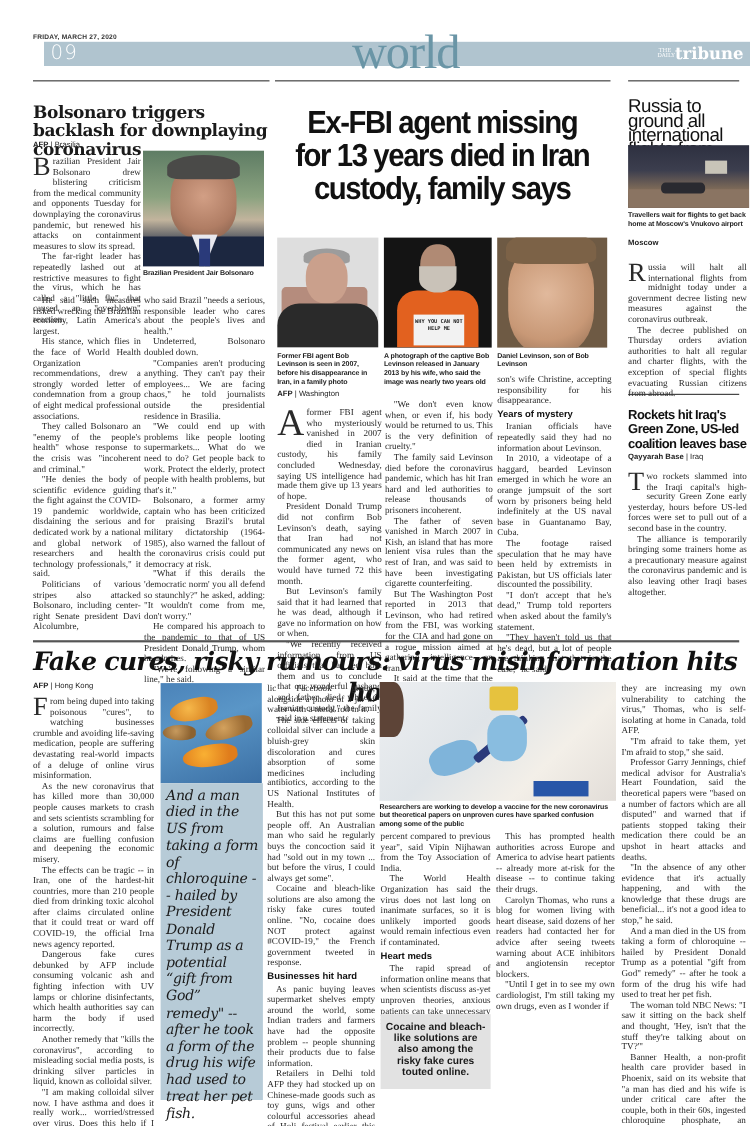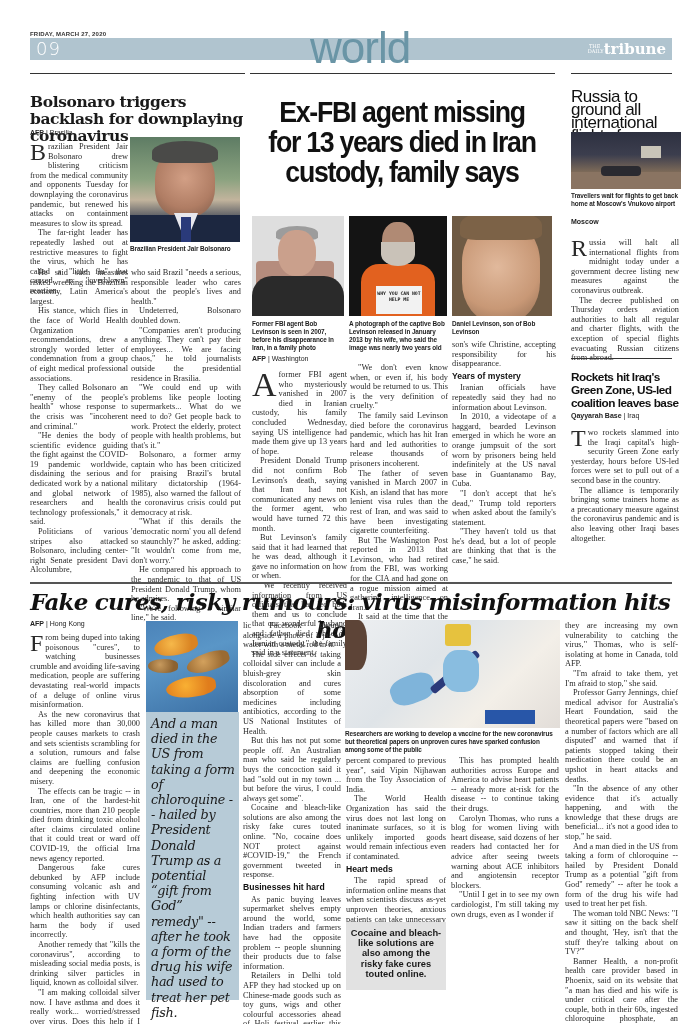--- a/index.html
+++ b/index.html
@@ -1,22 +1,22 @@
 <!DOCTYPE html>
 <html><head>
 <meta charset="utf-8">
 <style>
   * { box-sizing: border-box; margin: 0; padding: 0; }
   html, body { width: 682px; height: 1024px; background: #ffffff; overflow: hidden; }
   body { position: relative; font-family: "DejaVu Serif", serif; color: #222; }
 
   .dateline { position: absolute; left: 30px; top: 31px; font-family: "Liberation Sans", sans-serif; font-size: 6px; font-weight: bold; color: #333; letter-spacing: 0.2px; }
-  .masthead { position: absolute; left: 30px; top: 38px; width: 642px; height: 22px; background: #b0c4cf; }
+  .masthead { position: absolute; left: 40px; top: 38px; width: 642px; height: 22px; background: #b0c4cf; }
   .pagenum { position: absolute; left: 6px; top: 0; font-family: "DejaVu Sans", sans-serif; font-size: 18px; font-weight: 200; color: #fff; line-height: 22px; letter-spacing: 1px; }
-  .section { position: absolute; left: 280px; top: -10px; font-family: Liberation Sans, sans-serif; font-size: 44px; color: #6a95a6; background: transparent; line-height: 40px; letter-spacing: -1px; font-weight: 300; }
+  .section { position: absolute; left: 280px; top: -10px; font-family: Liberation Serif, serif; font-size: 44px; color: #6a95a6; background: transparent; line-height: 40px; letter-spacing: -1px; font-weight: 300; }
   .brand { position: absolute; right: 6px; top: 2px; display: flex; align-items: center; gap: 2px; }
   .brand-small { font-family: "DejaVu Serif", serif; font-size: 5px; color: #fff; line-height: 5px; width: 14px; text-align: center; }
   .brand-name { font-family: "DejaVu Serif", serif; font-size: 15px; font-weight: bold; color: #fff; line-height: 18px; }
   .rule { position: absolute; height: 1px; background: #333; }
 
   .col-text { font-family: "Liberation Serif", serif; font-size: 8.3px; line-height: 9.6px; text-align: justify; color: #2a2a2a; }
   .col-text p { text-indent: 8px; }
   .col-text p.first { text-indent: 0; }
   .dropcap { float: left; font-size: 24px; line-height: 19px; margin-right: 2px; margin-top: 1px; font-family: "Liberation Serif", serif; }
   .byline { font-family: "Liberation Sans", sans-serif; font-size: 7px; color: #222; }
@@ -167,20 +167,21 @@
   <p>The family said Levinson died before the coronavirus pandemic, which has hit Iran hard and led authorities to release thousands of prisoners incoherent.</p>
   <p>The father of seven vanished in March 2007 in Kish, an island that has more lenient visa rules than the rest of Iran, and was said to have been investigating cigarette counterfeiting.</p>
   <p>But The Washington Post reported in 2013 that Levinson, who had retired from the FBI, was working for the CIA and had gone on a rogue mission aimed at gathering intelligence on Iran.</p>
   <p>It said at the time that the CIA paid $2.5 million to Levin-</p>
 </div>
 <div class="abs col-text" style="left:452px; top:340px; width:104px;">
   <p class="first">son's wife Christine, accepting responsibility for his disappearance.</p>
   <div class="subhead">Years of mystery</div>
   <p>Iranian officials have repeatedly said they had no information about Levinson.</p>
   <p>In 2010, a videotape of a haggard, bearded Levinson emerged in which he wore an orange jumpsuit of the sort worn by prisoners being held indefinitely at the US naval base in Guantanamo Bay, Cuba.</p>
+  <p>The footage raised speculation that he may have been held by extremists in Pakistan, but US officials later discounted the possibility.</p>
   <p>"I don't accept that he's dead," Trump told reporters when asked about the family's statement.</p>
   <p>"They haven't told us that he's dead, but a lot of people are thinking that that is the case," he said.</p>
 </div>
 
 <h3 class="h-russia">Russia to ground all international flights from midnight</h3>
 <div class="photo photo-russia">
   <div class="sign"></div>
   <div class="floor"></div>
   <div class="person"></div>
 </div>

